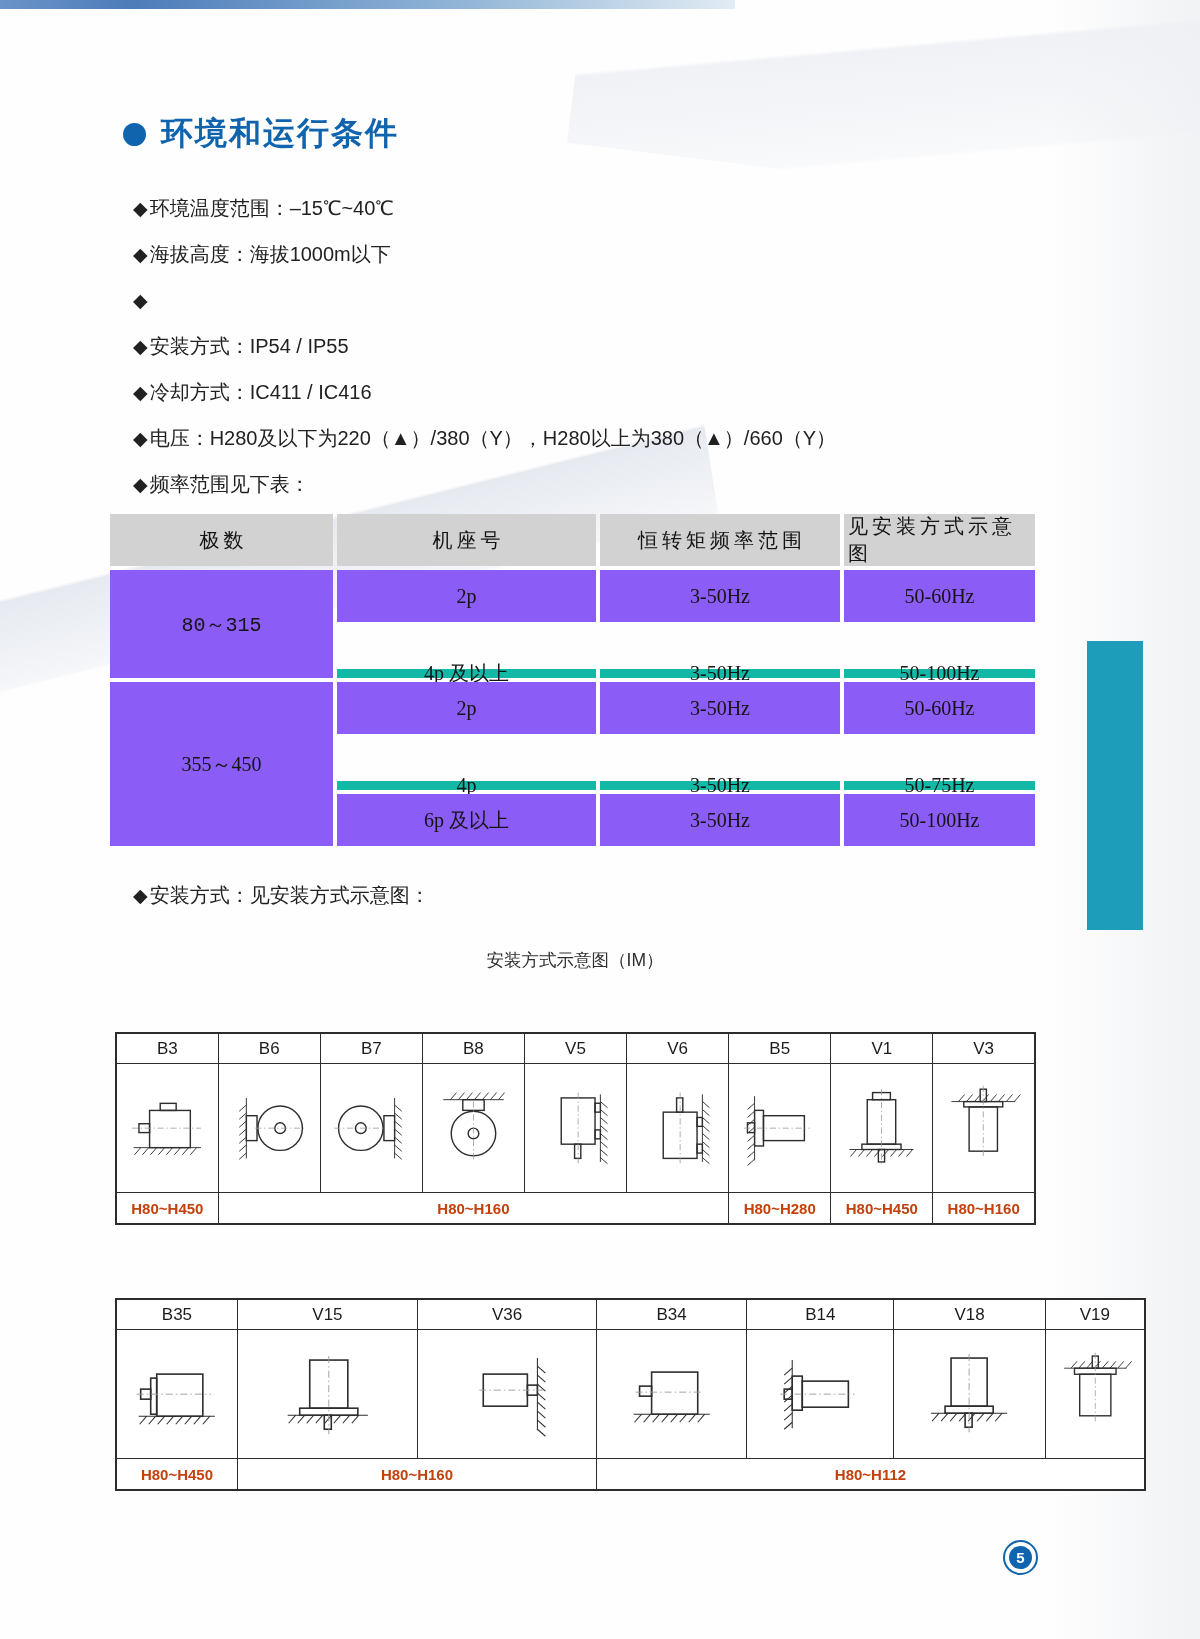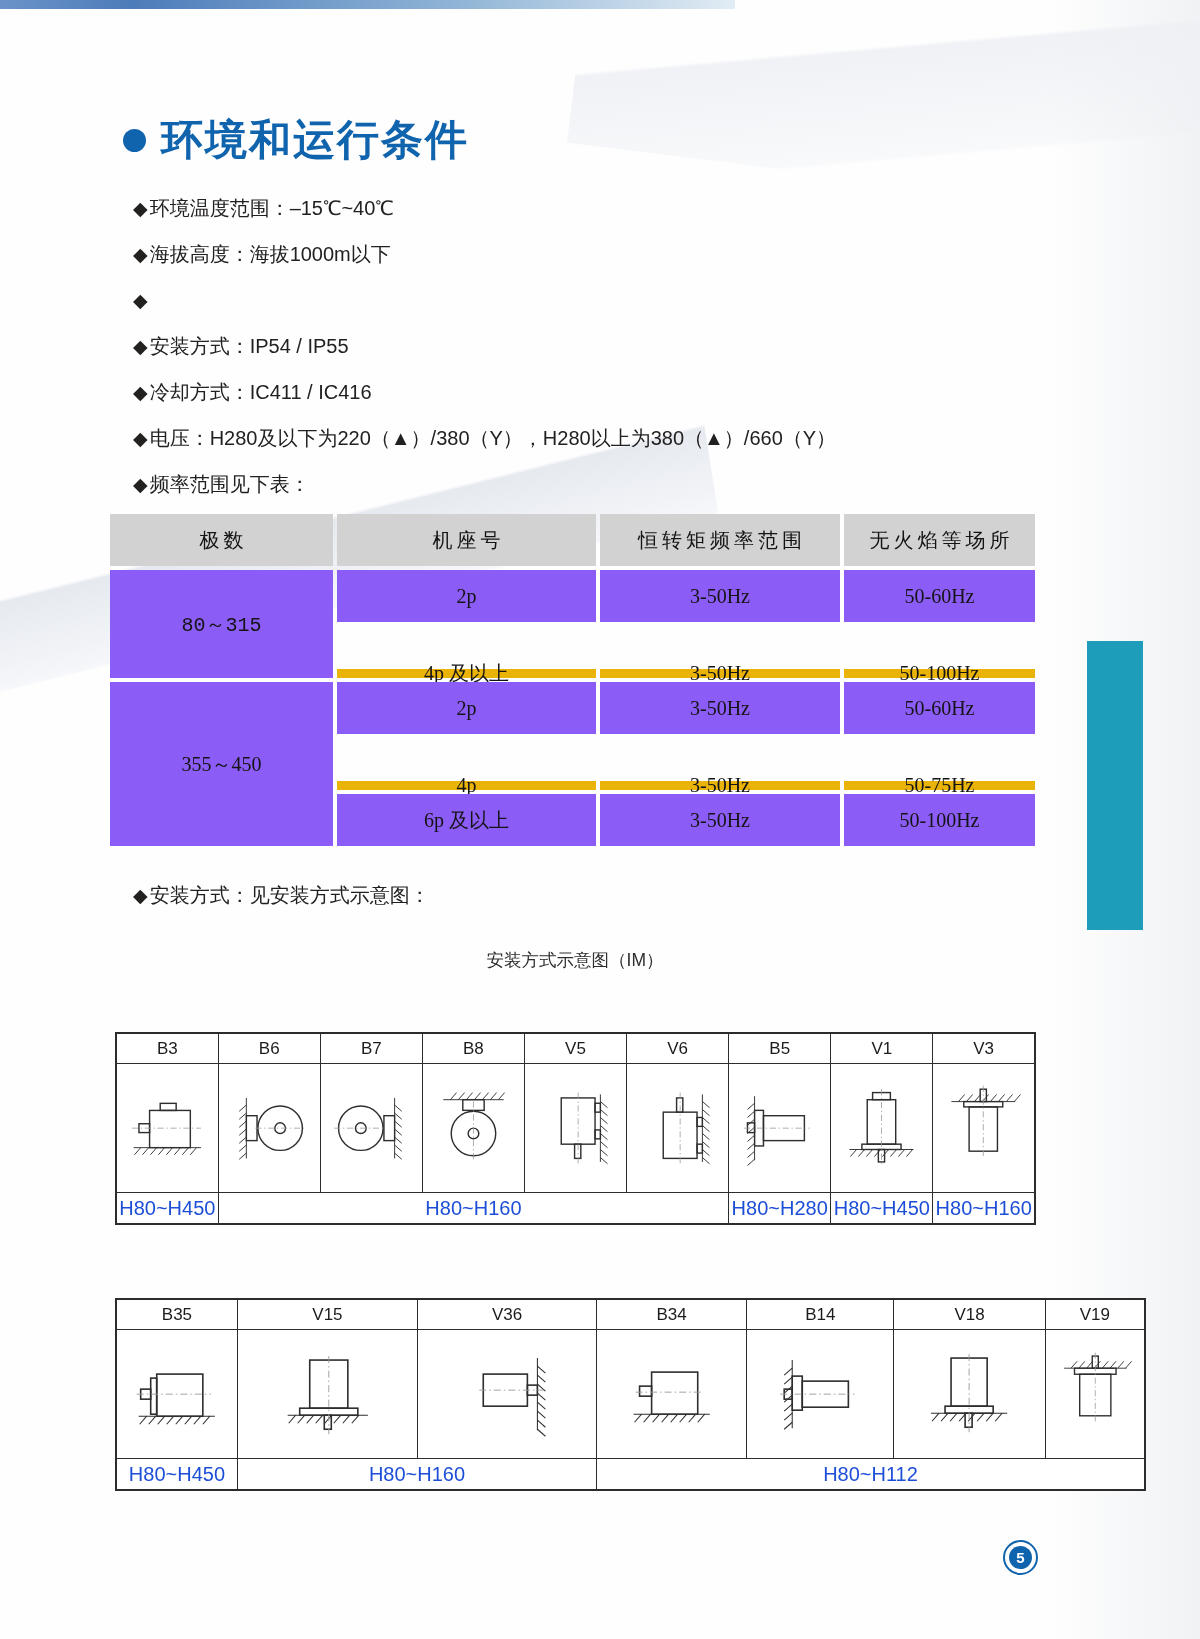--- a/index.html
+++ b/index.html
@@ -16,48 +16,48 @@
     transform:rotate(-9deg);}
   .swoosh2{position:absolute;right:-140px;top:-70px;width:760px;height:260px;z-index:0;
     background:linear-gradient(168deg,rgba(235,238,243,0) 45%,rgba(233,236,242,.7) 46%,rgba(247,248,250,.8) 72%,rgba(247,248,250,0) 73%);
     transform:rotate(7deg);}
   .rightband{position:absolute;right:0;top:0;width:150px;height:100%;z-index:0;
     background:linear-gradient(90deg,rgba(240,241,244,0),rgba(238,240,243,.85));}
   .tealtab{position:absolute;left:1087px;top:641px;width:56px;height:289px;background:#1d9dba;z-index:1;}
   
   .title-row{position:absolute;left:123px;top:112px;display:flex;align-items:center;gap:15px;z-index:3;}
   .title-dot{width:23px;height:23px;border-radius:50%;background:#1064ad;}
-  .page-title{font-size:42px;font-weight:bold;color:#1064ad;letter-spacing:2px;margin:0;}
+  .page-title{font-size:32px;font-weight:bold;color:#1064ad;letter-spacing:2px;margin:0;}
   
   .bullets{position:absolute;left:133px;top:185px;margin:0;padding:0;list-style:none;z-index:3;}
   .bullets li{height:46px;display:flex;align-items:center;font-size:20px;color:#232020;}
   .bullets .mark{margin-right:2px;font-size:19px;}
   .mount-bullet{position:absolute;left:133px;top:882px;display:flex;align-items:center;font-size:20px;z-index:3;}
   .mount-bullet .mark{margin-right:2px;font-size:19px;}
   
   .ft{position:absolute;left:110px;top:514px;width:925px;z-index:3;
     display:grid;grid-template-columns:223px 259px 240px 191px;
     grid-template-rows:52px repeat(5,52px);gap:4px;}
   .ft-cell{display:flex;align-items:center;justify-content:center;
     font-family:"Liberation Serif",serif;font-size:20px;color:#141414;}
   .bg-h{background:#d2d2d3;letter-spacing:4px;padding-left:4px;}
   .bg-b{background:#8b5cf6;}
-  .bg-g{background:#eab308;margin-top:43px;}
+  .bg-g{background:#14b8a6;margin-top:43px;}
   .span2{grid-row:2 / span 2;grid-column:1;font-family:Liberation Mono, monospace;}
   .span3{grid-row:4 / span 3;grid-column:1;}
   
   .cap{position:absolute;left:115px;top:948px;width:920px;text-align:center;font-size:17.5px;color:#2e2e2e;z-index:3;}
   table.mt{border-collapse:collapse;table-layout:fixed;position:absolute;z-index:3;background:#fff;}
   .mt1{left:115px;top:1032px;width:921px;}
   .mt2{left:115px;top:1298px;width:1031px;}
   table.mt{border:2.5px solid #2c2c2c;}
   table.mt td{border:1.5px solid #2c2c2c;padding:0;}
   .mt .lbl td{height:29px;text-align:center;font-size:17px;font-weight:500;color:#1c1c1c;}
   .mt .diag-row td{height:128px;}
-  .mt .foot td{height:30px;text-align:center;font-size:20px;color:#1d4ed8;}
+  .mt .foot td{height:30px;text-align:center;font-size:15px;color:#c2410c;font-weight:bold;}
   .diag{width:100%;height:128px;display:flex;align-items:center;justify-content:center;}
   .diag svg{width:88%;height:94%;}
   .diag svg line,.diag svg rect,.diag svg circle{stroke:#2e2e2e;fill:none;stroke-width:1.6;}
   .diag svg .hl{stroke-width:1.05;}
   .diag svg .cl{stroke:#9a9a9a;stroke-width:.9;stroke-dasharray:7 3 1.5 3;}
   
   .pagenum{position:absolute;left:1003px;top:1540px;width:31px;height:31px;border-radius:50%;
     border:2.5px solid #1064ad;background:#fff;display:flex;align-items:center;justify-content:center;z-index:3;}
   .pagenum .inner{width:23px;height:23px;border-radius:50%;background:#1064ad;color:#fff;
     display:flex;align-items:center;justify-content:center;font-size:15px;font-weight:bold;}
@@ -103,21 +103,21 @@
   <li>
       <span class="mark">◆</span>
       <span>频率范围见下表：</span>
     </li>
 </ul>
 
 <div class="ft">
   <div class="ft-cell bg-h">极数</div>
   <div class="ft-cell bg-h">机座号</div>
   <div class="ft-cell bg-h">恒转矩频率范围</div>
-  <div class="ft-cell bg-h">无火焰等场所</div>
+  <div class="ft-cell bg-h">见安装方式示意图</div>
 
   <div class="ft-cell bg-b span2">80～315</div>
   <div class="ft-cell bg-b">2p</div>
   <div class="ft-cell bg-b">3-50Hz</div>
   <div class="ft-cell bg-b">50-60Hz</div>
 
   <div class="ft-cell bg-g">4p 及以上</div>
   <div class="ft-cell bg-g">3-50Hz</div>
   <div class="ft-cell bg-g">50-100Hz</div>
 

